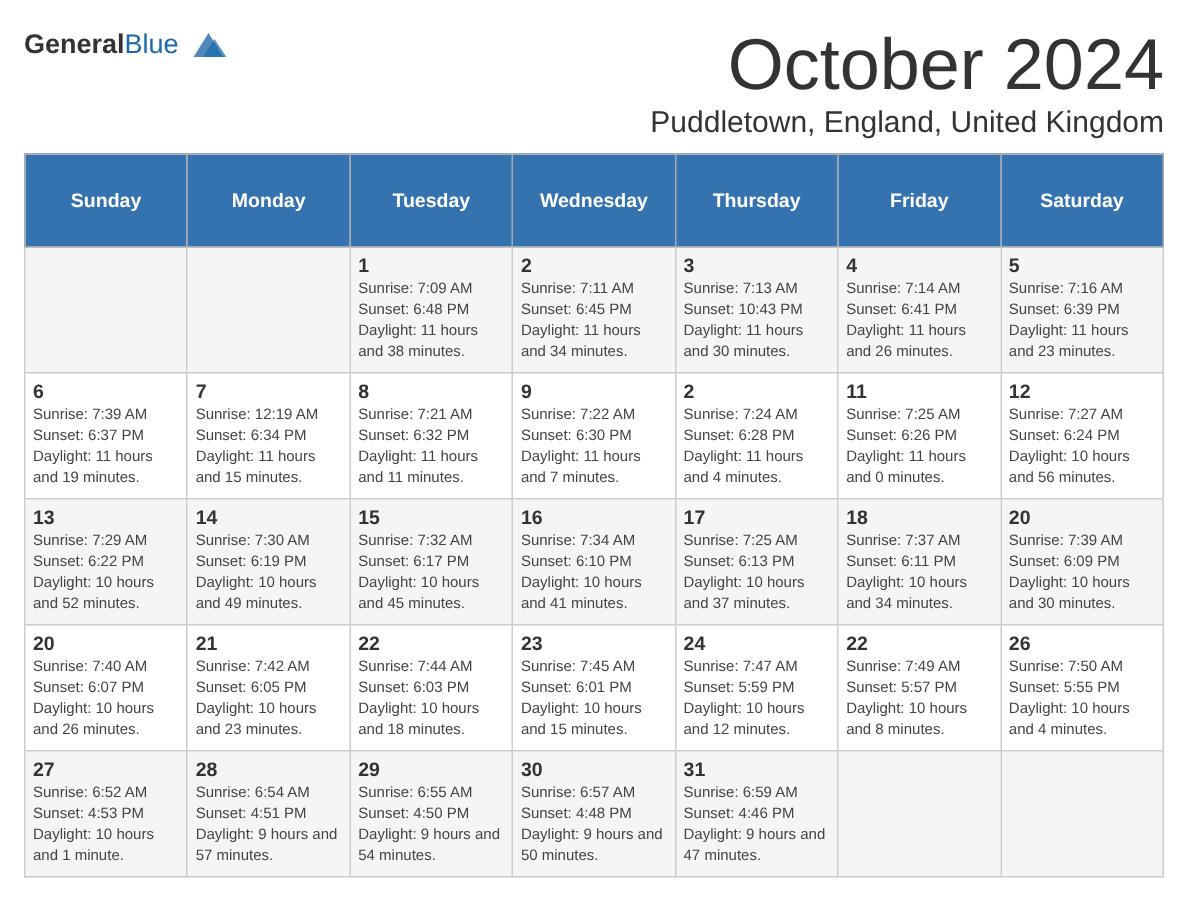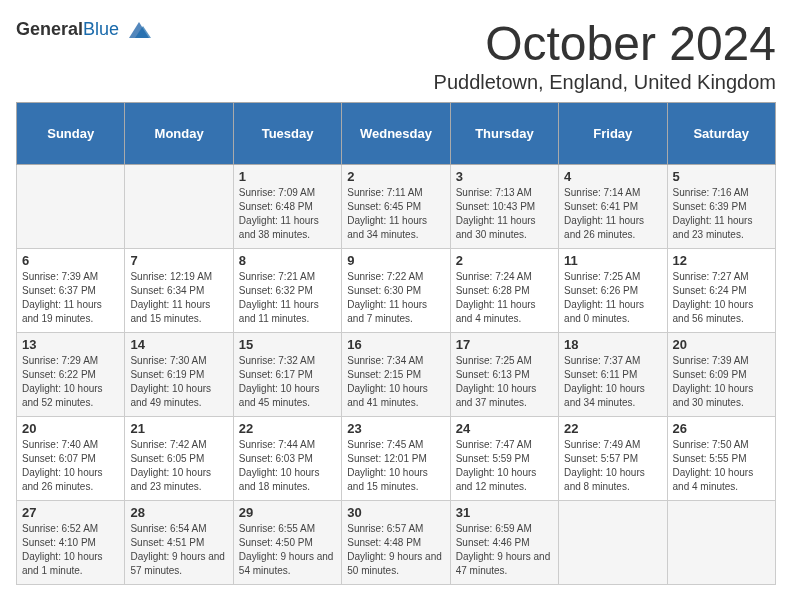--- a/index.html
+++ b/index.html
@@ -254,21 +254,21 @@
         <div class="day-info">
           <span>Sunrise: 7:32 AM</span><br>
           <span>Sunset: 6:17 PM</span><br>
           <span>Daylight: 10 hours and 45 minutes.</span>
         </div>
         </td>
         <td>
           <span class="day-num">16</span>
         <div class="day-info">
           <span>Sunrise: 7:34 AM</span><br>
-          <span>Sunset: 2:15 PM</span><br>
+          <span>Sunset: 6:10 PM</span><br>
           <span>Daylight: 10 hours and 41 minutes.</span>
         </div>
         </td>
         <td>
           <span class="day-num">17</span>
         <div class="day-info">
           <span>Sunrise: 7:25 AM</span><br>
           <span>Sunset: 6:13 PM</span><br>
           <span>Daylight: 10 hours and 37 minutes.</span>
         </div>
@@ -312,21 +312,21 @@
         <div class="day-info">
           <span>Sunrise: 7:44 AM</span><br>
           <span>Sunset: 6:03 PM</span><br>
           <span>Daylight: 10 hours and 18 minutes.</span>
         </div>
         </td>
         <td>
           <span class="day-num">23</span>
         <div class="day-info">
           <span>Sunrise: 7:45 AM</span><br>
-          <span>Sunset: 12:01 PM</span><br>
+          <span>Sunset: 6:01 PM</span><br>
           <span>Daylight: 10 hours and 15 minutes.</span>
         </div>
         </td>
         <td>
           <span class="day-num">24</span>
         <div class="day-info">
           <span>Sunrise: 7:47 AM</span><br>
           <span>Sunset: 5:59 PM</span><br>
           <span>Daylight: 10 hours and 12 minutes.</span>
         </div>
@@ -346,21 +346,21 @@
           <span>Sunset: 5:55 PM</span><br>
           <span>Daylight: 10 hours and 4 minutes.</span>
         </div>
         </td>
       </tr>
       <tr>
         <td>
           <span class="day-num">27</span>
         <div class="day-info">
           <span>Sunrise: 6:52 AM</span><br>
-          <span>Sunset: 4:10 PM</span><br>
+          <span>Sunset: 4:53 PM</span><br>
           <span>Daylight: 10 hours and 1 minute.</span>
         </div>
         </td>
         <td>
           <span class="day-num">28</span>
         <div class="day-info">
           <span>Sunrise: 6:54 AM</span><br>
           <span>Sunset: 4:51 PM</span><br>
           <span>Daylight: 9 hours and 57 minutes.</span>
         </div>

